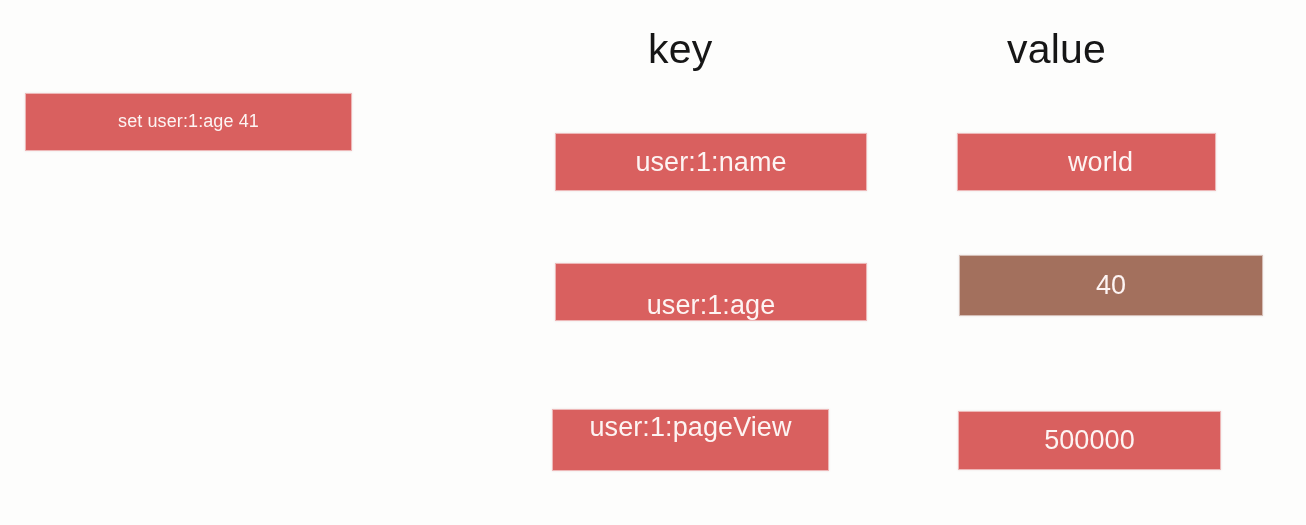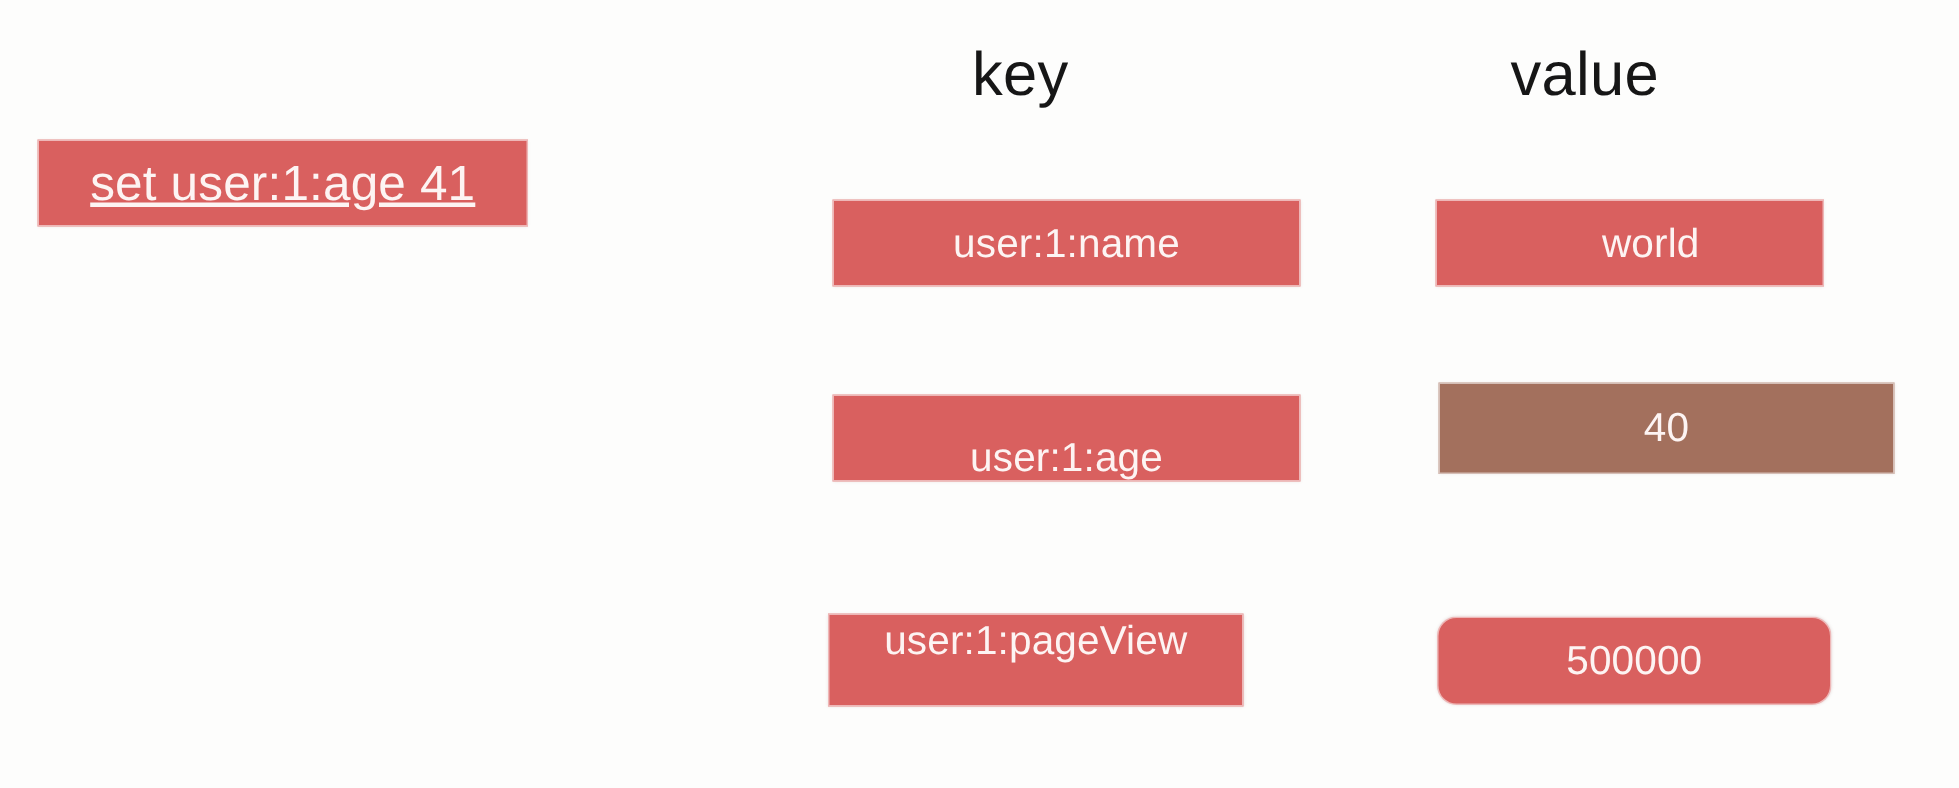--- a/index.html
+++ b/index.html
@@ -40,22 +40,21 @@
     letter-spacing: 0.2px;
     white-space: nowrap;
   }
 
   
   #command-box {
     left: 25px;
     top: 93px;
     width: 327px;
     height: 58px;
-    font-size: 33px;
-    text-decoration: underline;
+    font-size: 18px;
   }
 
   
   #key-header {
     left: 648px;
     top: 26px;
   }
   #value-header {
     left: 1007px;
     top: 26px;
@@ -130,17 +129,17 @@
   </div>
 
   <div class="box value-box" id="value-box-0" style="background: rgb(217, 96, 95);">
     <span>world</span>
   </div>
 
   <div class="box value-box" id="value-box-1" style="background: rgb(163, 112, 93);">
     <span>40</span>
   </div>
 
-  <div class="box value-box" id="value-box-2" style="background: rgb(217, 96, 95); border-radius: 13px;">
+  <div class="box value-box" id="value-box-2" style="background: rgb(217, 96, 95);">
     <span>500000</span>
   </div>
 
 </div>
 
 </body></html>

